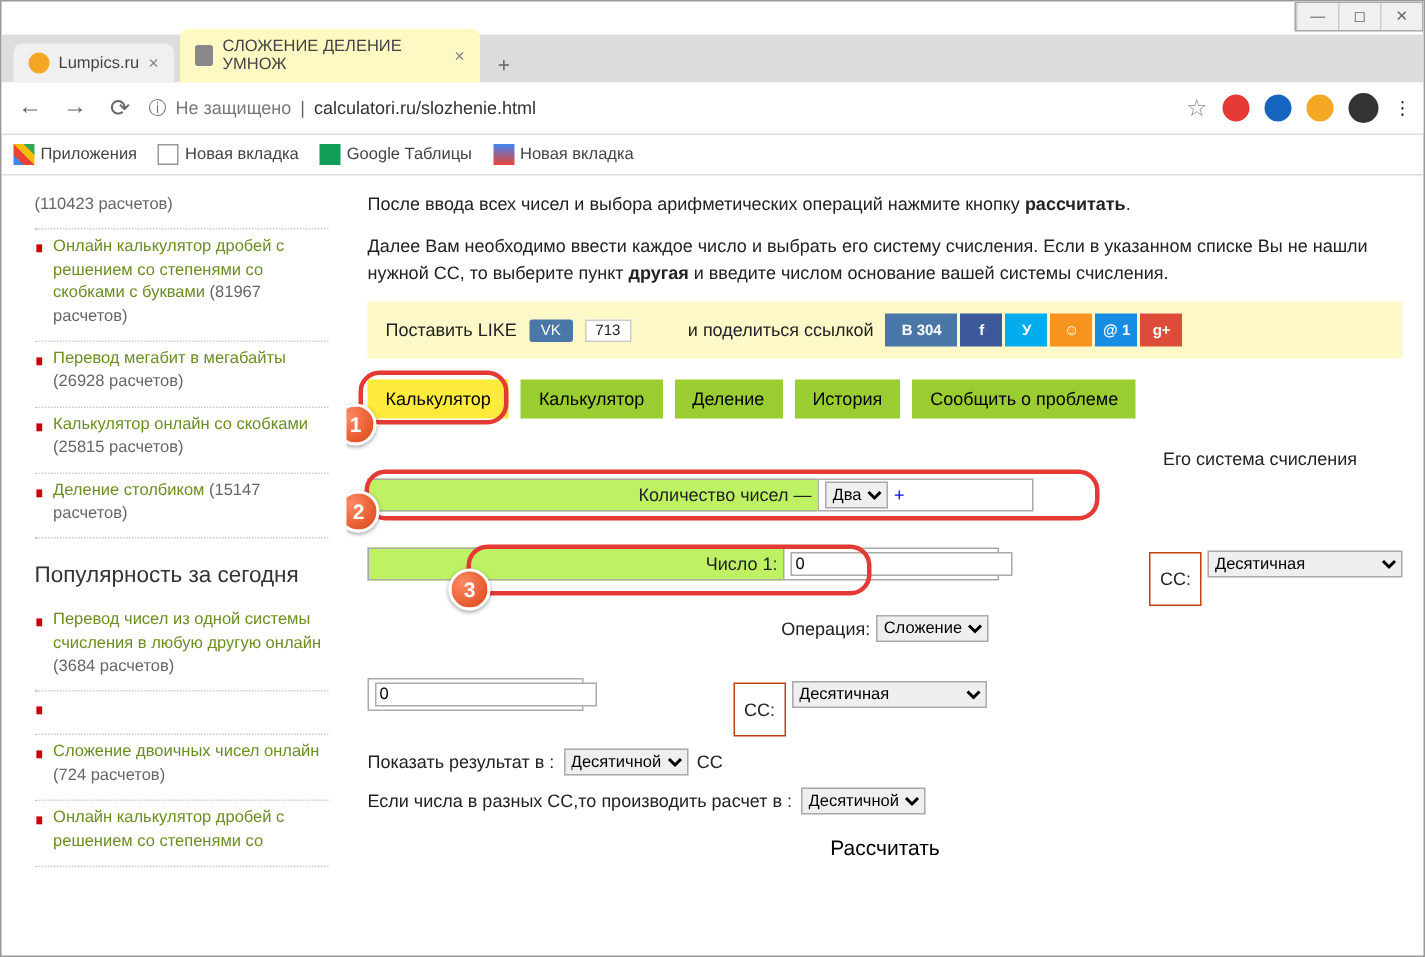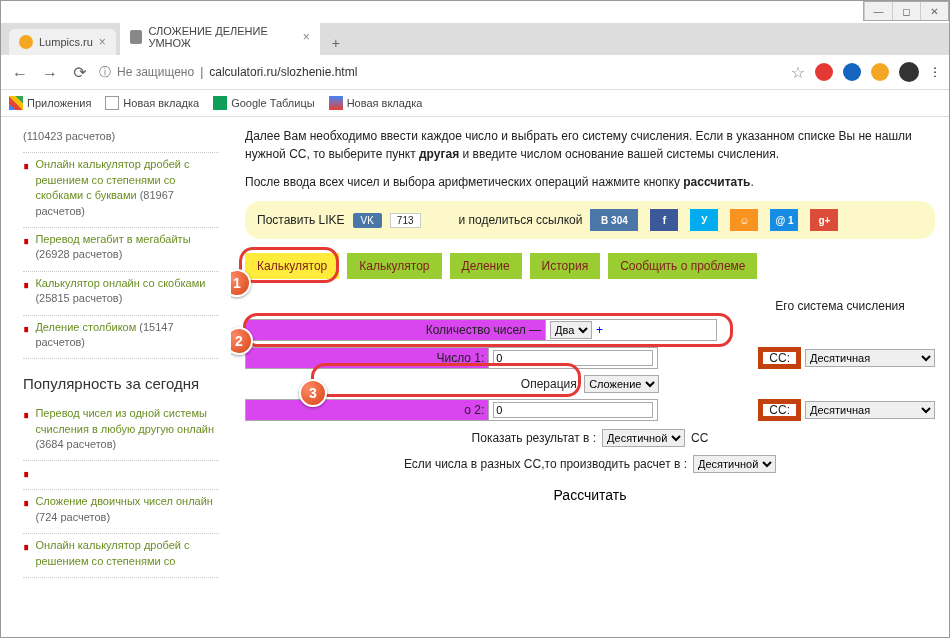--- a/index.html
+++ b/index.html
@@ -5,21 +5,21 @@
 * { box-sizing: border-box; margin: 0; padding: 0; }
 body { font-family: Arial, sans-serif; font-size: 12px; background: #fff; width: 950px; height: 638px; overflow: hidden; border: 1px solid #999; position: relative; }
 
 
 .window-controls { position: absolute; top: 0; right: 0; display: flex; border: 1px solid #aaa; background: #f0f0f0; }
 .window-btn { width: 28px; height: 18px; display: flex; align-items: center; justify-content: center; border-left: 1px solid #ccc; font-size: 10px; color: #666; }
 
 
 .browser-tabs { display: flex; background: #ddd; height: 32px; padding-top: 4px; padding-left: 8px; align-items: flex-end; margin-top: 22px; }
 .tab { background: #f0f0f0; border-radius: 6px 6px 0 0; padding: 6px 10px; margin-right: 4px; display: flex; align-items: center; gap: 6px; font-size: 11px; color: #444; max-width: 200px; }
-.tab.active { background: #ffffff; }
+.tab.active { background: #fef9c3; }
 .tab-favicon { width: 14px; height: 14px; border-radius: 50%; background: #f5a623; }
 .tab-favicon.calc { background: #888; border-radius: 2px; }
 .tab-close { color: #888; font-size: 12px; cursor: pointer; }
 .new-tab { padding: 4px 8px; color: #666; font-size: 14px; }
 
 
 .toolbar { display: flex; align-items: center; background: #fff; padding: 6px 8px; gap: 8px; border-bottom: 1px solid #ddd; }
 .nav-btn { width: 22px; height: 22px; color: #666; font-size: 16px; display: flex; align-items: center; justify-content: center; border-radius: 50%; }
 .address { display: flex; align-items: center; flex: 1; gap: 6px; font-size: 12px; color: #666; }
 .address-info { color: #777; }
@@ -46,47 +46,47 @@
 .sidebar .bullet { color: #c00; font-weight: bold; font-size: 10px; margin-top: 2px; }
 .sidebar .link { color: #6b8e23; }
 .sidebar .link.current { font-weight: bold; }
 .sidebar .count { color: #666; }
 .sidebar h3 { font-size: 15px; color: #333; margin: 14px 0 8px; font-weight: normal; }
 
 .main { flex: 1; padding: 10px 14px; overflow: hidden; font-size: 12px; color: #222; }
 .main p { margin-bottom: 10px; line-height: 1.5; }
 .main b { font-weight: bold; }
 
-.share-bar { background: #fcf8c8; padding: 8px 12px; display: flex; align-items: center; gap: 8px; margin: 8px 0 14px; font-size: 12px; border-radius: 15px; }
+.share-bar { background: #fcf8c8; padding: 8px 12px; display: flex; align-items: center; gap: 8px; margin: 8px 0 14px; font-size: 12px; }
 .vk-like { background: #4a76a8; color: #fff; padding: 2px 8px; border-radius: 2px; font-size: 10px; }
 .like-count { background: #fff; border: 1px solid #ccc; padding: 1px 6px; font-size: 10px; }
 .share-txt { margin-left: 30px; }
-.social { display: flex; gap: 12px; }
+.social { display: flex; gap: 2px; }
 .sbtn { width: 28px; height: 22px; color: #fff; font-size: 10px; display: flex; align-items: center; justify-content: center; font-weight: bold; }
 .sbtn.vk { background: #4a76a8; width: 48px; }
 .sbtn.fb { background: #3b5998; }
 .sbtn.tw { background: #00acee; }
 .sbtn.ok { background: #f7931e; }
 .sbtn.mail { background: #168de2; }
 .sbtn.gp { background: #dd4b39; }
 
 .tabs-row { display: flex; gap: 8px; margin-bottom: 20px; position: relative; }
-.page-tab { background: #9acd32; color: #7f1d1d; padding: 6px 12px; font-size: 12px; border: none; }
+.page-tab { background: #9acd32; color: #000000; padding: 6px 12px; font-size: 12px; border: none; }
 .page-tab.active { background: #ffeb3b; }
 
 .calc-area { position: relative; }
 .row { display: flex; align-items: center; margin-bottom: 6px; }
-.label-col { width: 300px; text-align: right; padding-right: 4px; border: 1px solid #aaa; border-right: none; height: 22px; display: flex; align-items: center; justify-content: flex-end; background: #d946ef; }
-.input-col { width: 172px; border: 1px solid #aaa; height: 22px; display: flex; align-items: center; padding: 0 4px; background: #fff; }
+.label-col { width: 300px; text-align: right; padding-right: 4px; border: 1px solid #aaa; border-right: none; height: 22px; display: flex; align-items: center; justify-content: flex-end; background: #bef264; }
+.input-col { width: 144px; border: 1px solid #aaa; height: 22px; display: flex; align-items: center; padding: 0 4px; background: #fff; }
 .input-col input { border: 1px solid #aaa; width: 160px; height: 16px; font-size: 11px; padding: 0 2px; }
 .ss-col { margin-left: 100px; display: flex; align-items: center; gap: 4px; }
 .ss-col select, .row select, .result-row select { border: 1px solid #aaa; height: 18px; font-size: 11px; background: #efefef; }
-.ss-label { border: 5px solid #c2410c; padding: 2px 6px; height: 22px; display: flex; align-items: center; }
+.ss-label { border: 1px solid #c2410c; padding: 2px 6px; height: 36px; display: flex; align-items: center; margin-top: 21px; }
 .plus-link { color: #00f; margin-left: 4px; }
-.result-row { display: flex; justify-content: center; align-items: center; gap: 6px; margin: 8px 0; }
+.result-row { display: flex; justify-content: flex-start; align-items: center; gap: 6px; margin: 8px 0; }
 .calc-btn { display: block; margin: 14px auto; background: none; border: none; font-size: 14px; }
 
 .highlight-red { position: absolute; border: 3px solid #e53935; border-radius: 14px; pointer-events: none; }
 .badge { position: absolute; width: 28px; height: 28px; border-radius: 50%; background: radial-gradient(circle at 30% 30%, #ff8a65, #d84315); color: #fff; font-weight: bold; display: flex; align-items: center; justify-content: center; font-size: 14px; border: 2px solid #fff; box-shadow: 0 1px 3px rgba(0,0,0,.4); }
 
 .ss-heading { text-align: center; margin-bottom: 6px; margin-left: 500px; }
 </style>
 </head>
 <body>
 
@@ -184,22 +184,22 @@
         <span class="bullet">∎</span>
         <span><span class="link">Сложение двоичных чисел онлайн</span> <span class="count">(724 расчетов)</span></span>
       </div>
     <div class="item">
         <span class="bullet">∎</span>
         <span><span class="link">Онлайн калькулятор дробей с решением со степенями со</span></span>
       </div>
   </div>
 
   <div class="main">
+    <p><span>После ввода всех чисел и выбора арифметических операций нажмите кнопку </span><b>рассчитать</b><span>.</span></p>
     <p><span>Далее Вам необходимо ввести каждое число и выбрать его систему счисления. Если в указанном списке Вы не нашли нужной СС, то выберите пункт </span><b>другая</b><span> и введите числом основание вашей системы счисления.</span></p>
-    <p><span>После ввода всех чисел и выбора арифметических операций нажмите кнопку </span><b>рассчитать</b><span>.</span></p>
 
     <div class="share-bar">
       <span>Поставить LIKE</span>
       <span class="vk-like">VK</span>
       <span class="like-count">713</span>
       <span class="share-txt">и поделиться ссылкой</span>
       <div class="social">
         <div class="sbtn vk">В 304</div>
         <div class="sbtn fb">f</div>
         <div class="sbtn tw">У</div>
@@ -240,21 +240,20 @@
           <select style="width:130px"><option>Десятичная</option></select>
         </div>
       </div>
 
       <div class="row" style="justify-content:center;gap:4px">
         <span>Операция:</span>
         <select><option>Сложение</option></select>
       </div>
 
       <div class="row">
-        <div class="label-col">о 2:</div>
         <div class="input-col">
             <input value="0" style="">
           </div>
         <div class="ss-col">
           <div class="ss-label">СС:</div>
           <select style="width:130px"><option>Десятичная</option></select>
         </div>
       </div>
 
       <div class="result-row">

